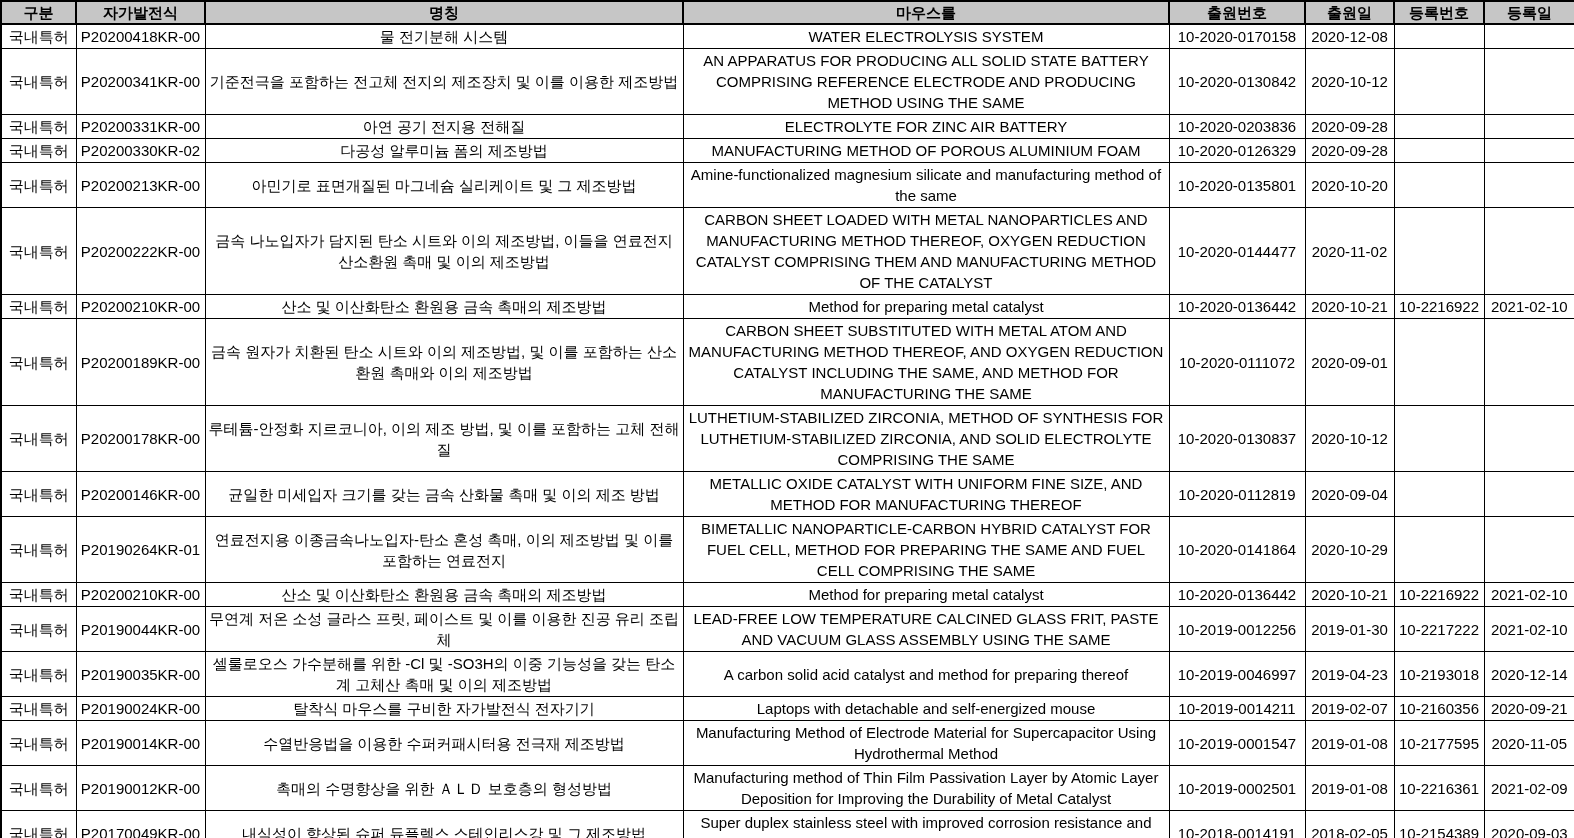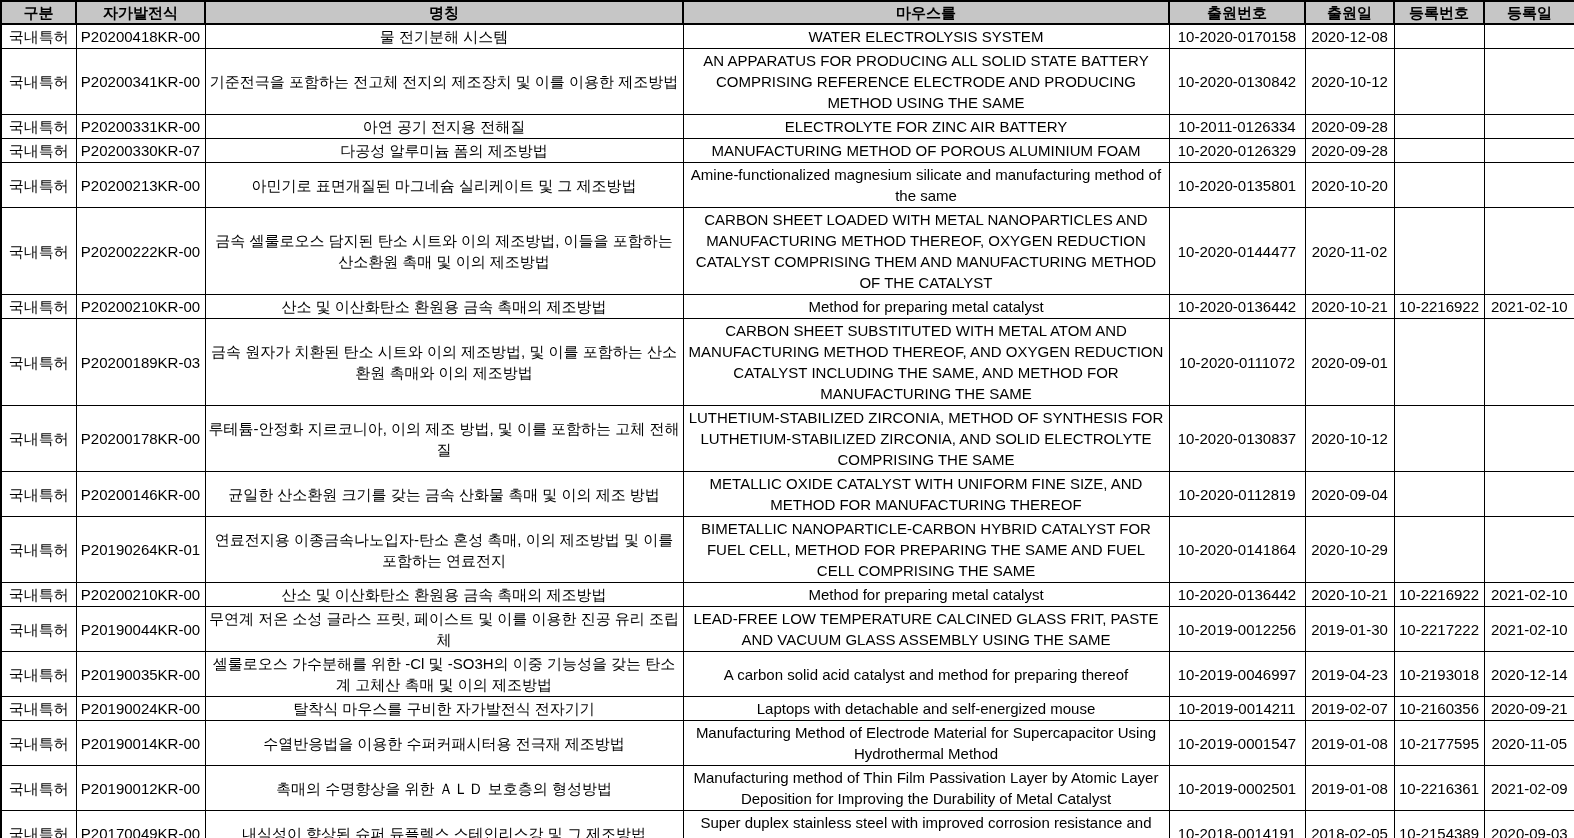--- a/index.html
+++ b/index.html
@@ -95,89 +95,89 @@
     <td class="nowrap">10-2020-0130842</td>
     <td class="nowrap">2020-10-12</td>
     <td class="nowrap"></td>
     <td class="nowrap"></td>
   </tr>
         <tr>
     <td class="nowrap">국내특허</td>
     <td class="nowrap">P20200331KR-00</td>
     <td>아연 공기 전지용 전해질</td>
     <td>ELECTROLYTE FOR ZINC AIR BATTERY</td>
-    <td class="nowrap">10-2011-0126334</td>
+    <td class="nowrap">10-2020-0203836</td>
     <td class="nowrap">2020-09-28</td>
     <td class="nowrap"></td>
     <td class="nowrap"></td>
   </tr>
         <tr>
     <td class="nowrap">국내특허</td>
-    <td class="nowrap">P20200330KR-07</td>
+    <td class="nowrap">P20200330KR-02</td>
     <td>다공성 알루미늄 폼의 제조방법</td>
     <td>MANUFACTURING METHOD OF POROUS ALUMINIUM FOAM</td>
     <td class="nowrap">10-2020-0126329</td>
     <td class="nowrap">2020-09-28</td>
     <td class="nowrap"></td>
     <td class="nowrap"></td>
   </tr>
         <tr>
     <td class="nowrap">국내특허</td>
     <td class="nowrap">P20200213KR-00</td>
     <td>아민기로 표면개질된 마그네슘 실리케이트 및 그 제조방법</td>
     <td>Amine-functionalized magnesium silicate and manufacturing method of the same</td>
     <td class="nowrap">10-2020-0135801</td>
     <td class="nowrap">2020-10-20</td>
     <td class="nowrap"></td>
     <td class="nowrap"></td>
   </tr>
         <tr>
     <td class="nowrap">국내특허</td>
     <td class="nowrap">P20200222KR-00</td>
-    <td>금속 셀룰로오스 담지된 탄소 시트와 이의 제조방법, 이들을 포함하는 산소환원 촉매 및 이의 제조방법</td>
+    <td>금속 나노입자가 담지된 탄소 시트와 이의 제조방법, 이들을 연료전지 산소환원 촉매 및 이의 제조방법</td>
     <td>CARBON SHEET LOADED WITH METAL NANOPARTICLES AND MANUFACTURING METHOD THEREOF, OXYGEN REDUCTION CATALYST COMPRISING THEM AND MANUFACTURING METHOD OF THE CATALYST</td>
     <td class="nowrap">10-2020-0144477</td>
     <td class="nowrap">2020-11-02</td>
     <td class="nowrap"></td>
     <td class="nowrap"></td>
   </tr>
         <tr>
     <td class="nowrap">국내특허</td>
     <td class="nowrap">P20200210KR-00</td>
     <td>산소 및 이산화탄소 환원용 금속 촉매의 제조방법</td>
     <td>Method for preparing metal catalyst</td>
     <td class="nowrap">10-2020-0136442</td>
     <td class="nowrap">2020-10-21</td>
     <td class="nowrap">10-2216922</td>
     <td class="nowrap">2021-02-10</td>
   </tr>
         <tr>
     <td class="nowrap">국내특허</td>
-    <td class="nowrap">P20200189KR-03</td>
+    <td class="nowrap">P20200189KR-00</td>
     <td>금속 원자가 치환된 탄소 시트와 이의 제조방법, 및 이를 포함하는 산소 환원 촉매와 이의 제조방법</td>
     <td>CARBON SHEET SUBSTITUTED WITH METAL ATOM AND MANUFACTURING METHOD THEREOF, AND OXYGEN REDUCTION CATALYST INCLUDING THE SAME, AND METHOD FOR MANUFACTURING THE SAME</td>
     <td class="nowrap">10-2020-0111072</td>
     <td class="nowrap">2020-09-01</td>
     <td class="nowrap"></td>
     <td class="nowrap"></td>
   </tr>
         <tr>
     <td class="nowrap">국내특허</td>
     <td class="nowrap">P20200178KR-00</td>
     <td>루테튬-안정화 지르코니아, 이의 제조 방법, 및 이를 포함하는 고체 전해질</td>
     <td>LUTHETIUM-STABILIZED ZIRCONIA, METHOD OF SYNTHESIS FOR LUTHETIUM-STABILIZED ZIRCONIA, AND SOLID ELECTROLYTE COMPRISING THE SAME</td>
     <td class="nowrap">10-2020-0130837</td>
     <td class="nowrap">2020-10-12</td>
     <td class="nowrap"></td>
     <td class="nowrap"></td>
   </tr>
         <tr>
     <td class="nowrap">국내특허</td>
     <td class="nowrap">P20200146KR-00</td>
-    <td>균일한 산소환원 크기를 갖는 금속 산화물 촉매 및 이의 제조 방법</td>
+    <td>균일한 미세입자 크기를 갖는 금속 산화물 촉매 및 이의 제조 방법</td>
     <td>METALLIC OXIDE CATALYST WITH UNIFORM FINE SIZE, AND METHOD FOR MANUFACTURING THEREOF</td>
     <td class="nowrap">10-2020-0112819</td>
     <td class="nowrap">2020-09-04</td>
     <td class="nowrap"></td>
     <td class="nowrap"></td>
   </tr>
         <tr>
     <td class="nowrap">국내특허</td>
     <td class="nowrap">P20190264KR-01</td>
     <td>연료전지용 이종금속나노입자-탄소 혼성 촉매, 이의 제조방법 및 이를 포함하는 연료전지</td>

